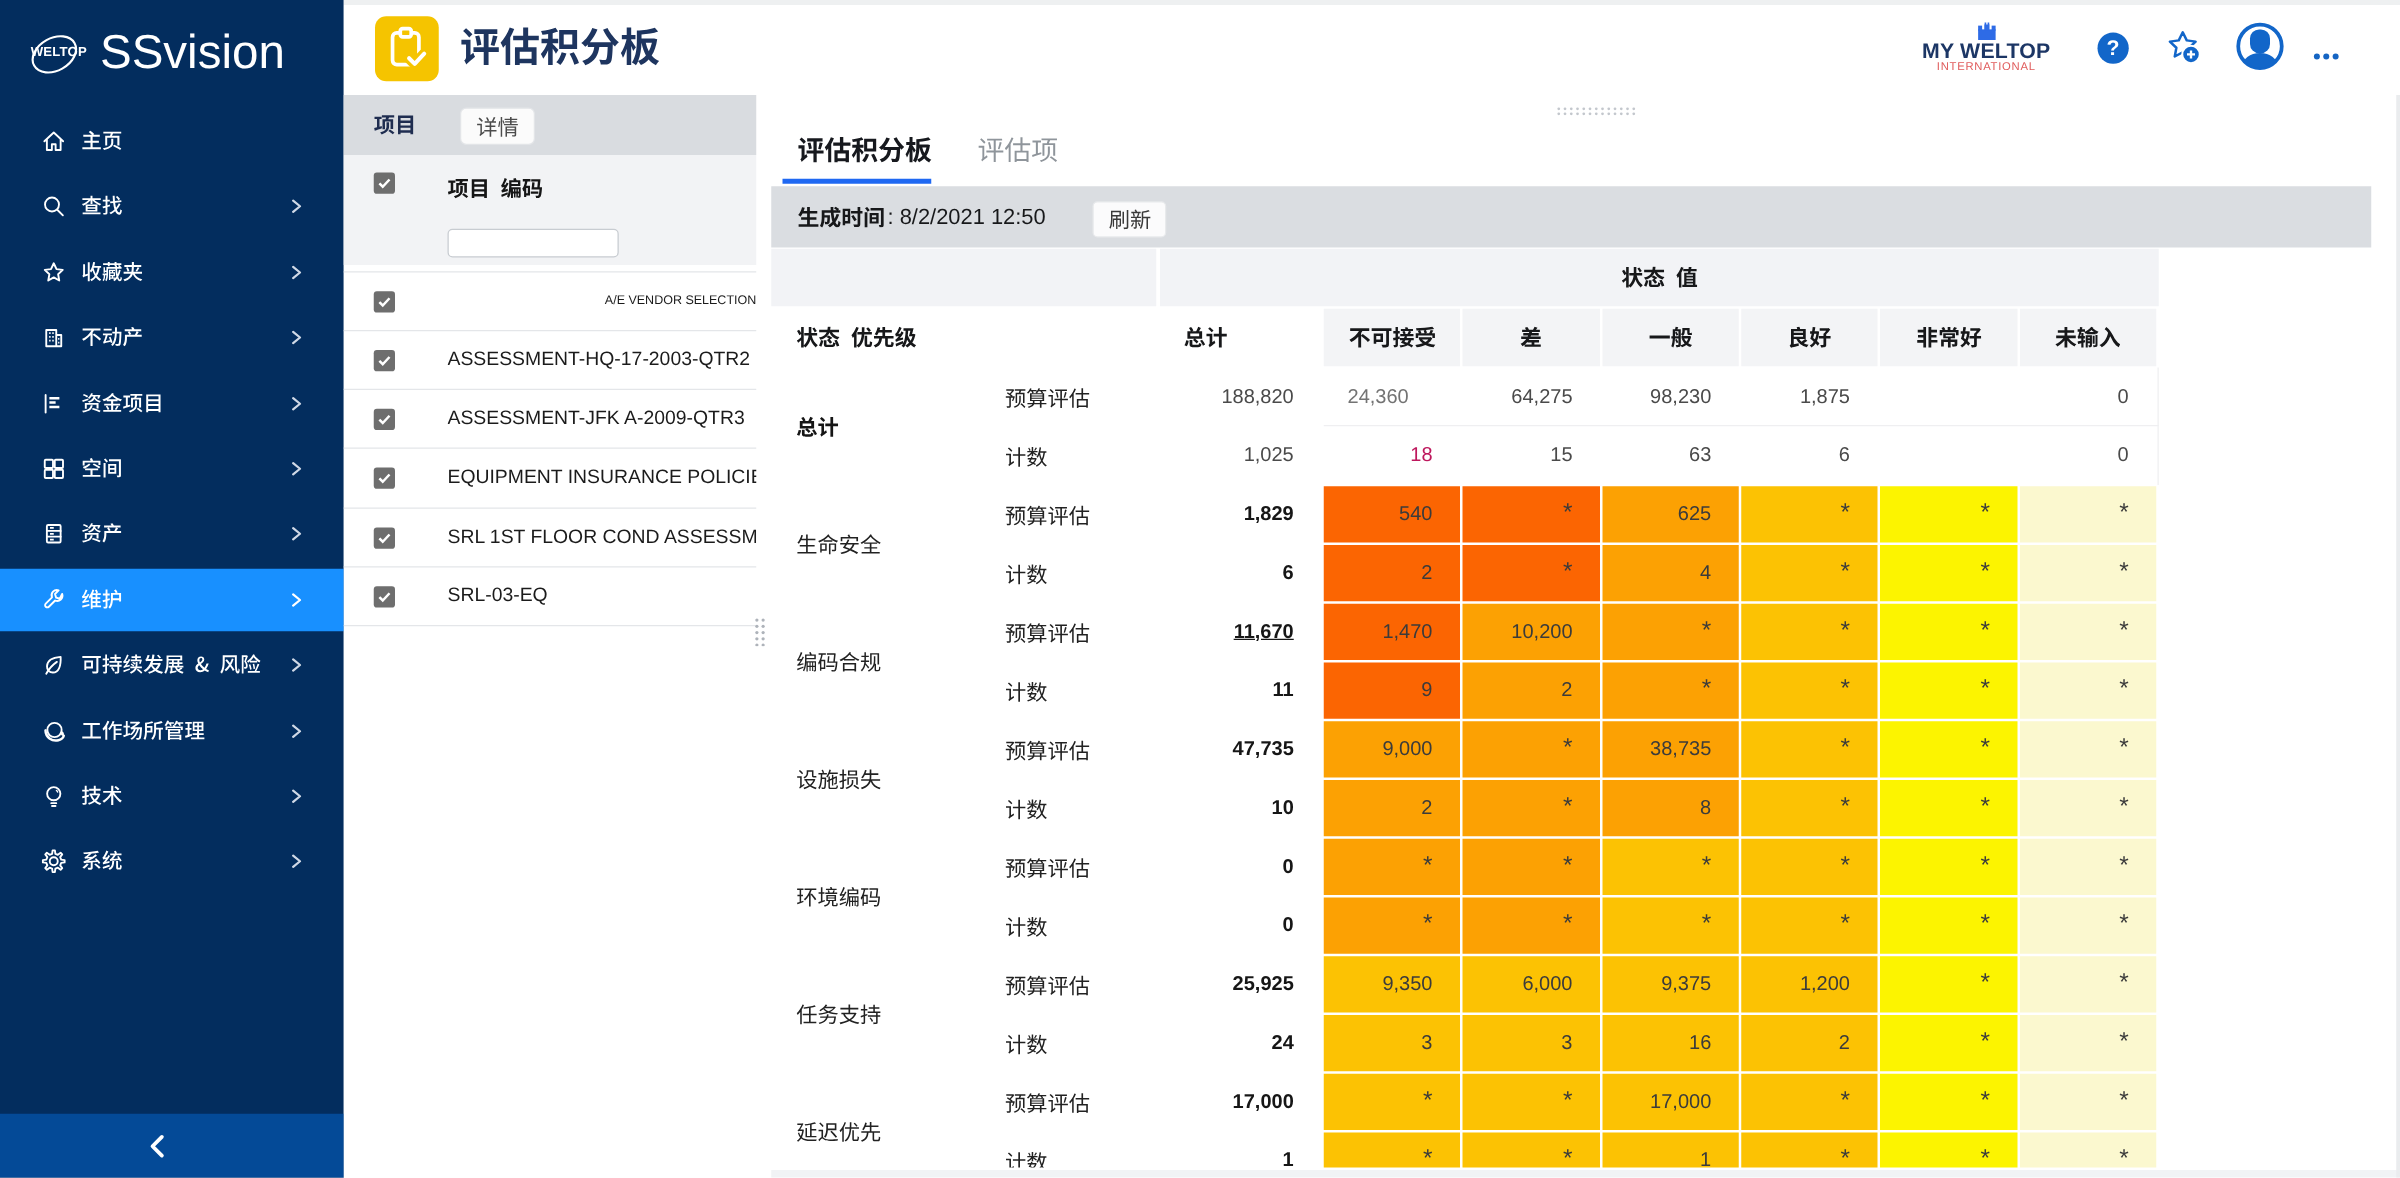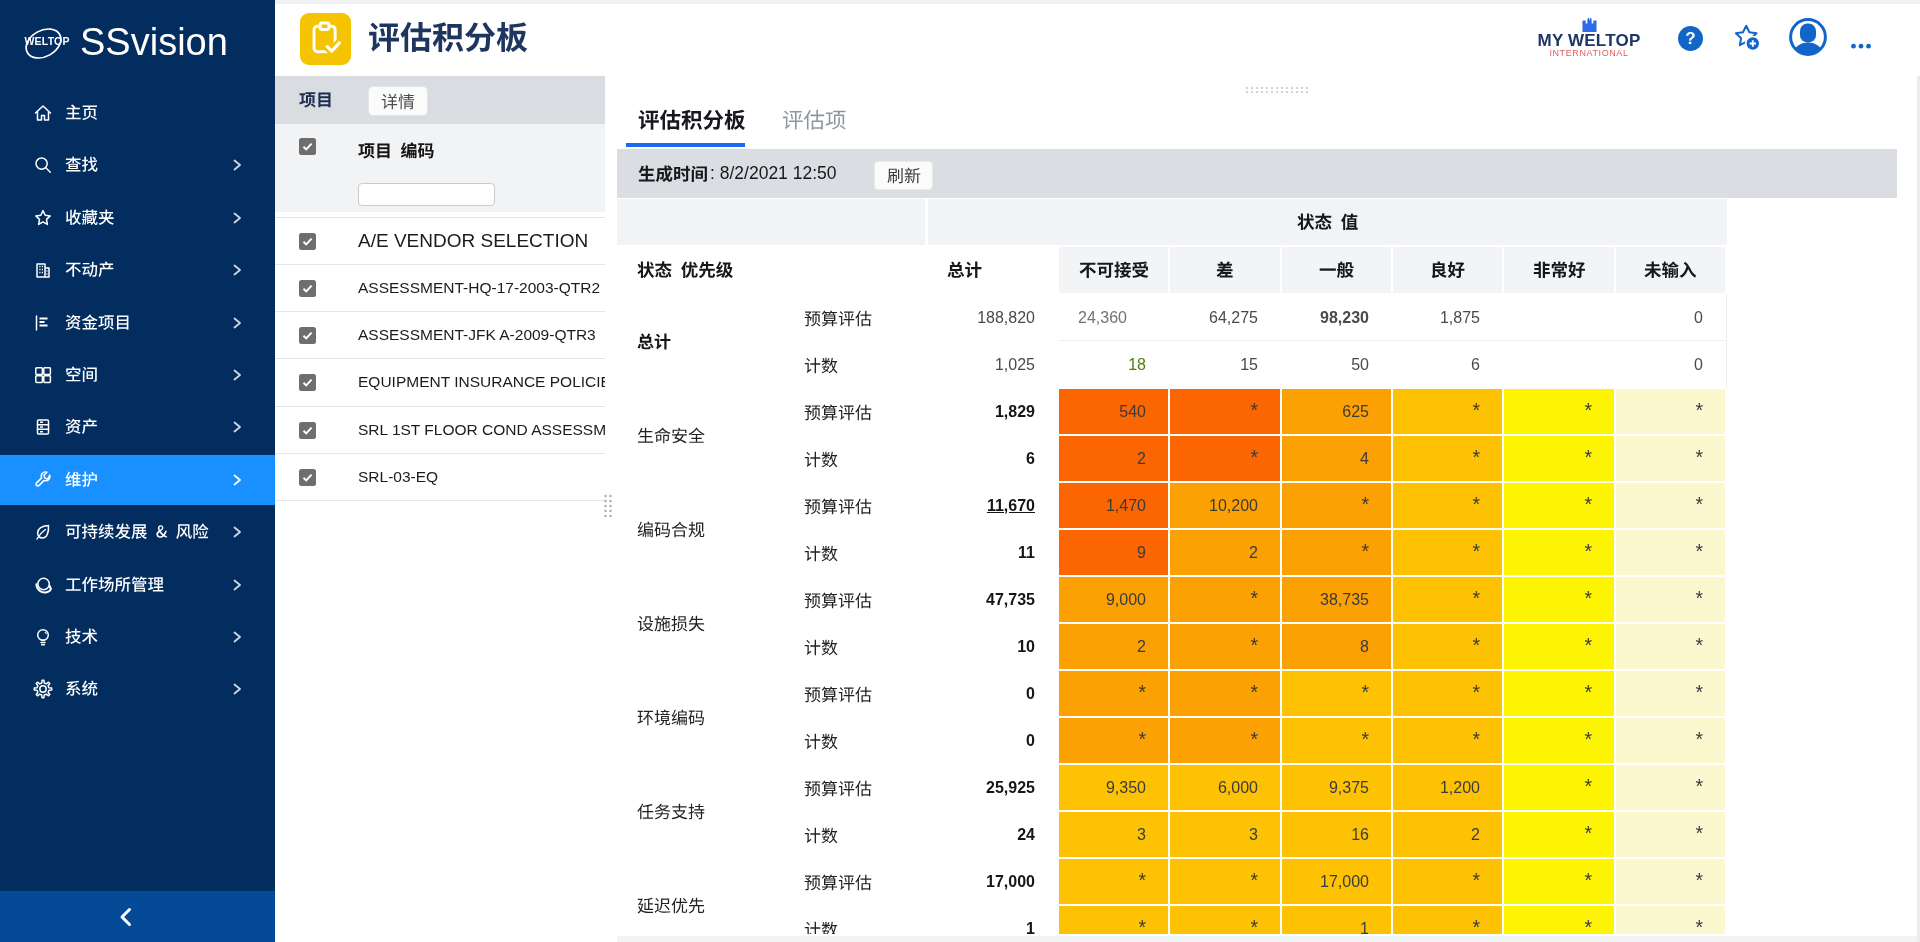--- a/index.html
+++ b/index.html
@@ -448,21 +448,21 @@
       </g>
     </svg></div>
 <div class="abs " style="left:358px;top:183px;width:137px;height:23px;background:#fff;border:1px solid #c8ccd1;border-radius:4px;box-sizing:border-box;"></div>
 <div class="abs " style="left:275px;top:212px;width:330px;height:290px;overflow:hidden;"></div>
 <div class="abs " style="left:275px;top:217px;width:330px;height:48px;border-top:1px solid #e4e6e9;box-sizing:border-box;"></div>
 <div class="abs " style="left:299px;top:233px;width:17px;height:17px;background:#6e6e6e;border-radius:2.5px;display:flex;align-items:center;justify-content:center;">
     <svg width="13" height="13" viewBox="0 0 13 13">
       <path d="M2.5 6.7 5.2 9.4 10.6 3.6" fill="none" stroke="#fff" stroke-width="2"></path>
     </svg>
   </div>
-<div class="abs " style="left:358px;top:229px;width:247px;height:24px;font-family:'Liberation Sans',sans-serif;font-size:19px;color:#1b1b1b;white-space:nowrap;overflow:hidden;line-height:24px;">A/E VENDOR SELECTION</div>
+<div class="abs " style="left:358px;top:229px;width:247px;height:24px;font-family:'Liberation Sans',sans-serif;font-size:10px;color:#1b1b1b;white-space:nowrap;overflow:hidden;line-height:24px;text-align:right;">A/E VENDOR SELECTION</div>
 <div class="abs " style="left:275px;top:264px;width:330px;height:48px;border-top:1px solid #e4e6e9;box-sizing:border-box;"></div>
 <div class="abs " style="left:299px;top:280px;width:17px;height:17px;background:#6e6e6e;border-radius:2.5px;display:flex;align-items:center;justify-content:center;">
     <svg width="13" height="13" viewBox="0 0 13 13">
       <path d="M2.5 6.7 5.2 9.4 10.6 3.6" fill="none" stroke="#fff" stroke-width="2"></path>
     </svg>
   </div>
 <div class="abs " style="left:358px;top:276px;width:247px;height:24px;font-family:'Liberation Sans',sans-serif;font-size:15.5px;color:#1b1b1b;white-space:nowrap;overflow:hidden;line-height:24px;">ASSESSMENT-HQ-17-2003-QTR2</div>
 <div class="abs " style="left:275px;top:311px;width:330px;height:48px;border-top:1px solid #e4e6e9;box-sizing:border-box;"></div>
 <div class="abs " style="left:299px;top:327px;width:17px;height:17px;background:#6e6e6e;border-radius:2.5px;display:flex;align-items:center;justify-content:center;">
     <svg width="13" height="13" viewBox="0 0 13 13">
@@ -651,33 +651,33 @@
           <g transform="translate(0,14.96) scale(0.01700,-0.01700)" fill="#222">
             <use href="#q78" x="0"></use>
             <use href="#q79" x="1000"></use>
             <use href="#q47" x="2000"></use>
             <use href="#q48" x="3000"></use>
           </g>
         </svg></div>
       <div class="abs " style="left:288px;top:0px;width:130px;height:45px;font-family:'Liberation Sans',sans-serif;font-size:16px;font-weight:normal;color:#4a4a4a;text-align:right;line-height:45px;">188,820</div>
       <div class="abs " style="left:442px;top:0px;width:109px;height:45px;font-family:Liberation Sans, sans-serif;font-size:16px;color:#737373;text-align:center;line-height:45px;box-sizing:border-box;padding-right:22px;">24,360</div>
       <div class="abs " style="left:553px;top:0px;width:110px;height:45px;font-family:'Liberation Sans',sans-serif;font-size:16px;color:#4a4a4a;text-align:right;line-height:45px;box-sizing:border-box;padding-right:22px;">64,275</div>
-      <div class="abs " style="left:665px;top:0px;width:109px;height:45px;font-family:'Liberation Sans',sans-serif;font-size:16px;color:#4a4a4a;text-align:right;line-height:45px;box-sizing:border-box;padding-right:22px;font-weight:bold;">98,230</div>
+      <div class="abs " style="left:665px;top:0px;width:109px;height:45px;font-family:'Liberation Sans',sans-serif;font-size:16px;color:#4a4a4a;text-align:right;line-height:45px;box-sizing:border-box;padding-right:22px;">98,230</div>
       <div class="abs " style="left:776px;top:0px;width:109px;height:45px;font-family:'Liberation Sans',sans-serif;font-size:16px;color:#4a4a4a;text-align:right;line-height:45px;box-sizing:border-box;padding-right:22px;">1,875</div>
       <div class="abs " style="left:999px;top:0px;width:109px;height:45px;font-family:'Liberation Sans',sans-serif;font-size:16px;color:#4a4a4a;text-align:right;line-height:45px;box-sizing:border-box;padding-right:22px;">0</div>
       <div class="abs " style="left:187px;top:62px;width:160px;height:17px;"><svg width="34.0" height="17.0" viewBox="0 0 34.0 17.0" style="vertical-align:top;">
           <g transform="translate(0,14.96) scale(0.01700,-0.01700)" fill="#222">
             <use href="#q80" x="0"></use>
             <use href="#q81" x="1000"></use>
           </g>
         </svg></div>
       <div class="abs " style="left:288px;top:47px;width:130px;height:45px;font-family:'Liberation Sans',sans-serif;font-size:16px;font-weight:normal;color:#4a4a4a;text-align:right;line-height:45px;">1,025</div>
-      <div class="abs " style="left:442px;top:47px;width:109px;height:45px;font-family:'Liberation Sans',sans-serif;font-size:16px;color:#4d7c0f;text-align:right;line-height:45px;box-sizing:border-box;padding-right:22px;">18</div>
+      <div class="abs " style="left:442px;top:47px;width:109px;height:45px;font-family:'Liberation Sans',sans-serif;font-size:16px;color:#be185d;text-align:right;line-height:45px;box-sizing:border-box;padding-right:22px;">18</div>
       <div class="abs " style="left:553px;top:47px;width:110px;height:45px;font-family:'Liberation Sans',sans-serif;font-size:16px;color:#4a4a4a;text-align:right;line-height:45px;box-sizing:border-box;padding-right:22px;">15</div>
-      <div class="abs " style="left:665px;top:47px;width:109px;height:45px;font-family:'Liberation Sans',sans-serif;font-size:16px;color:#4a4a4a;text-align:right;line-height:45px;box-sizing:border-box;padding-right:22px;">50</div>
+      <div class="abs " style="left:665px;top:47px;width:109px;height:45px;font-family:'Liberation Sans',sans-serif;font-size:16px;color:#4a4a4a;text-align:right;line-height:45px;box-sizing:border-box;padding-right:22px;">63</div>
       <div class="abs " style="left:776px;top:47px;width:109px;height:45px;font-family:'Liberation Sans',sans-serif;font-size:16px;color:#4a4a4a;text-align:right;line-height:45px;box-sizing:border-box;padding-right:22px;">6</div>
       <div class="abs " style="left:999px;top:47px;width:109px;height:45px;font-family:'Liberation Sans',sans-serif;font-size:16px;color:#4a4a4a;text-align:right;line-height:45px;box-sizing:border-box;padding-right:22px;">0</div>
       <div class="abs " style="left:20px;top:38.5px;width:120px;height:17px;"><svg width="34.0" height="17.0" viewBox="0 0 34.0 17.0" style="vertical-align:top;">
           <g transform="translate(0,14.96) scale(0.01700,-0.01700)" fill="#161616">
             <use href="#q62" x="0"></use>
             <use href="#q63" x="1000"></use>
           </g>
         </svg></div>
       <div class="abs " style="left:187px;top:109px;width:160px;height:17px;"><svg width="68.0" height="17.0" viewBox="0 0 68.0 17.0" style="vertical-align:top;">
           <g transform="translate(0,14.96) scale(0.01700,-0.01700)" fill="#222">

